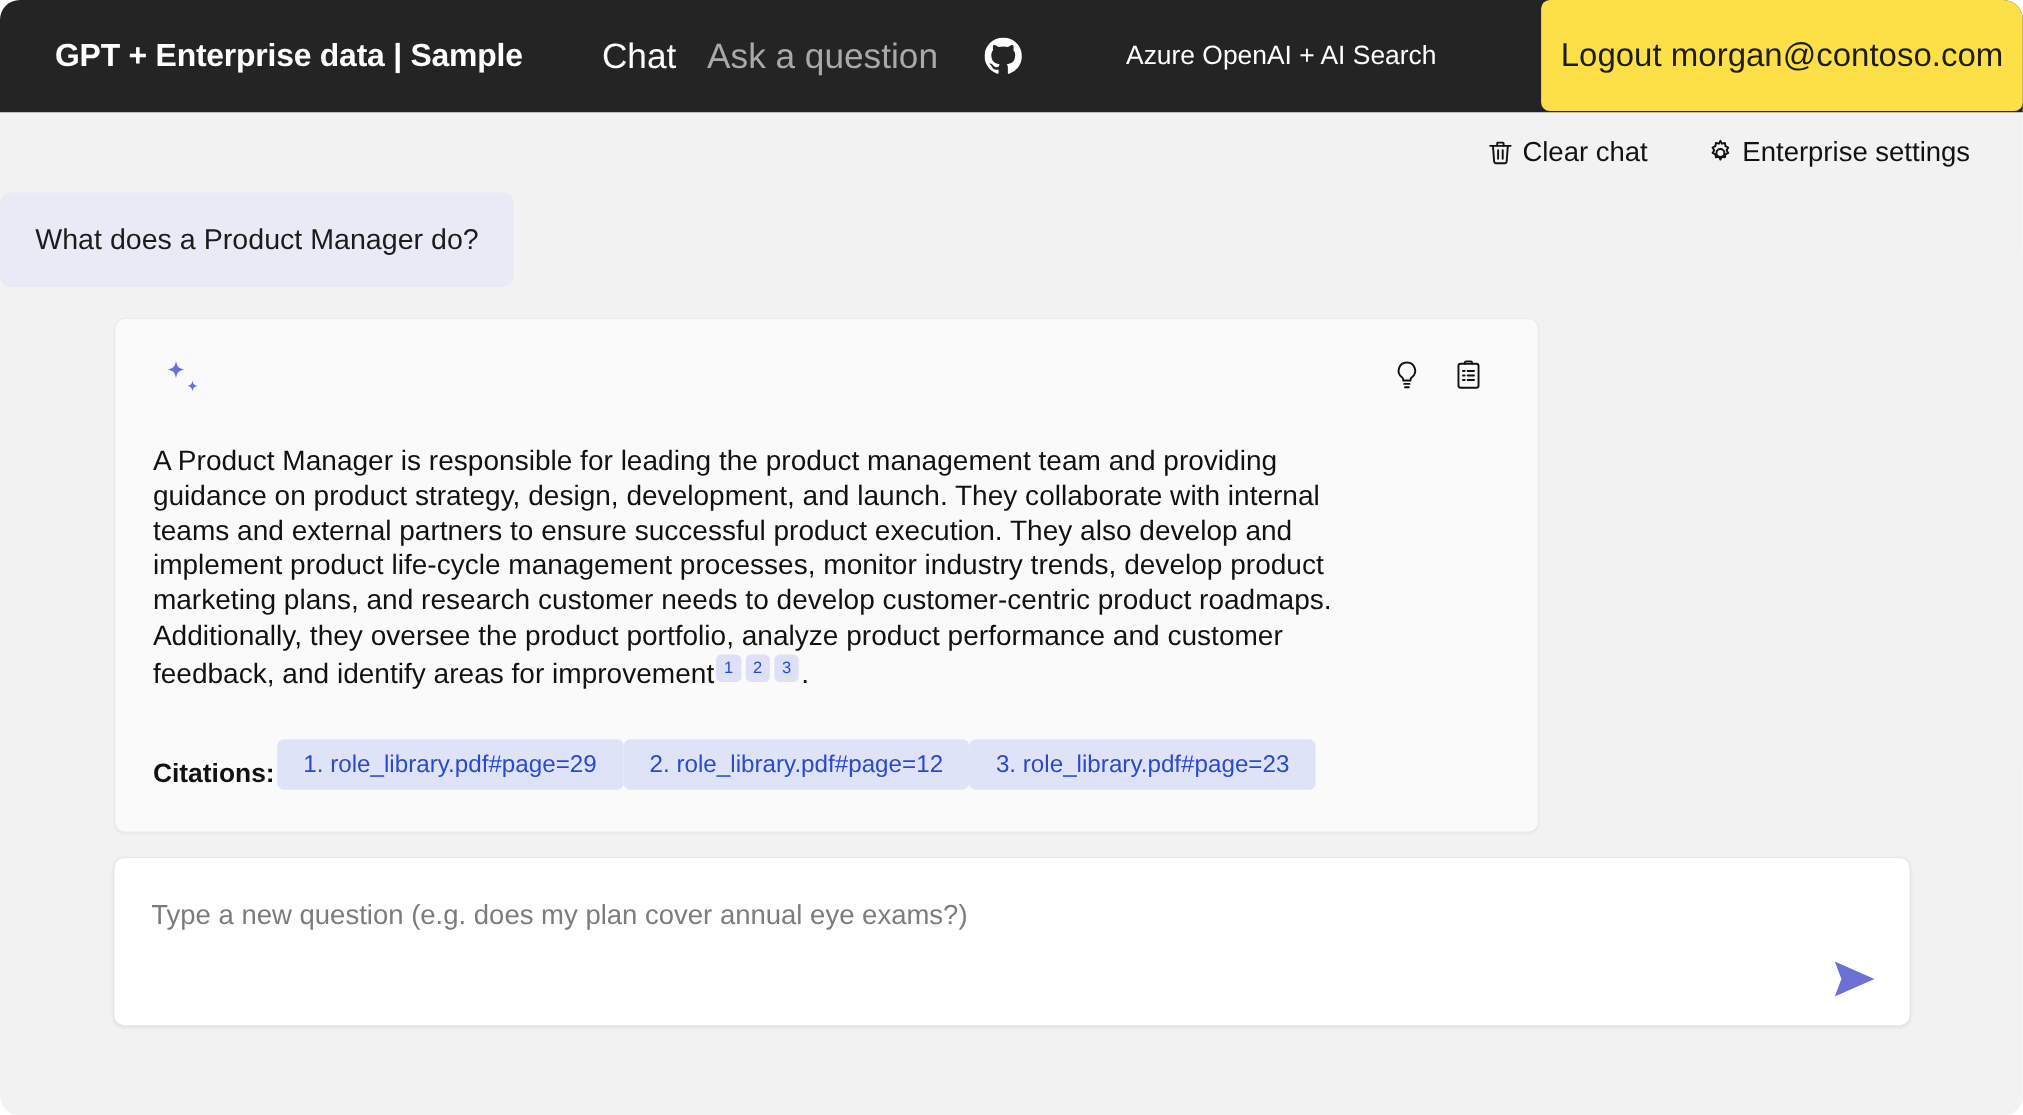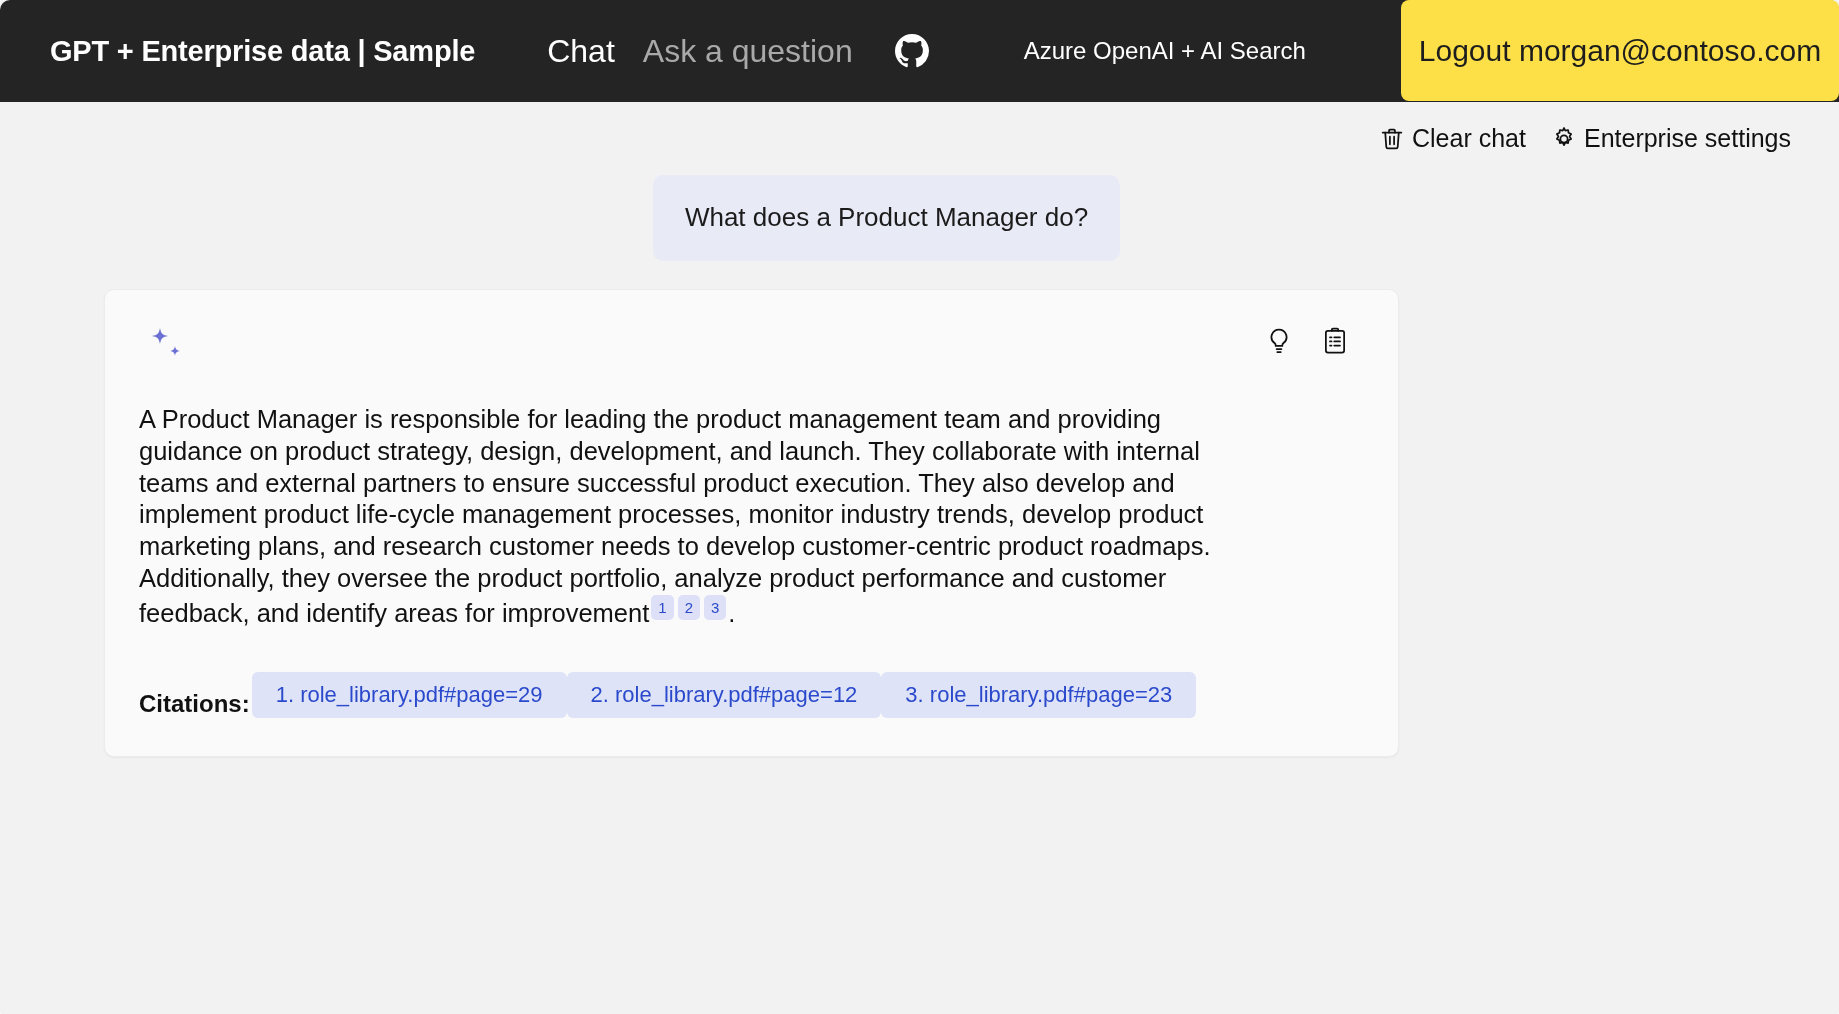--- a/index.html
+++ b/index.html
@@ -9,21 +9,21 @@
     height: 1014px;
     background: #ffffff;
     font-family: "Liberation Sans", sans-serif;
     overflow: hidden;
   }
 
   .app-frame {
     position: relative;
     width: 1839px;
     height: 1014px;
-    border-radius: 2px;
+    border-radius: 18px;
     overflow: hidden;
     background: #f2f2f2;
   }
 
   
   .header {
     position: relative;
     height: 102px;
     background: #242424;
     display: flex;
@@ -88,21 +88,21 @@
     display: flex;
     align-items: center;
     justify-content: center;
     white-space: nowrap;
   }
 
   
   .command-bar {
     display: flex;
     justify-content: flex-end;
-    gap: 24px;
+    gap: 52px;
     padding: 22px 48px 0 0;
   }
 
   .command-button {
     display: flex;
     align-items: center;
     gap: 6px;
     background: none;
     border: none;
     font-family: "Liberation Sans", sans-serif;
@@ -113,21 +113,21 @@
   }
   .command-button svg { display: block; }
 
   
   .chat-area {
     padding: 0 0 0 0;
   }
 
   .user-row {
     display: flex;
-    justify-content: center;
+    justify-content: flex-start;
     padding-right: 66px;
     margin-top: 22px;
   }
 
   .user-bubble {
     background: #e8eaf6;
     border-radius: 10px;
     padding: 26px 32px;
     max-width: 860px;
     font-size: 26px;
@@ -359,15 +359,27 @@
         <div class="citations-row">
           <span class="citations-label">Citations:</span>
           <button class="citation-chip">1. role_library.pdf#page=29</button>
           <button class="citation-chip">2. role_library.pdf#page=12</button>
           <button class="citation-chip">3. role_library.pdf#page=23</button>
         </div>
 
       </div>
     </div>
 
+    <div class="question-row">
+      <div class="question-box">
+        <input class="question-input" type="text" placeholder="Type a new question (e.g. does my plan cover annual eye exams?)" style="">
+        <button class="send-button">
+          <span>
+            <svg width="44" height="40" viewBox="0 0 44 40" fill="#6c6fd4" aria-hidden="true">
+              <path d="M4 4 L40 20 L4 36 L10 20 Z"></path>
+            </svg>
+          </span>
+        </button>
+      </div>
+    </div>
 
   </div>
 </div>
 
 </body></html>

